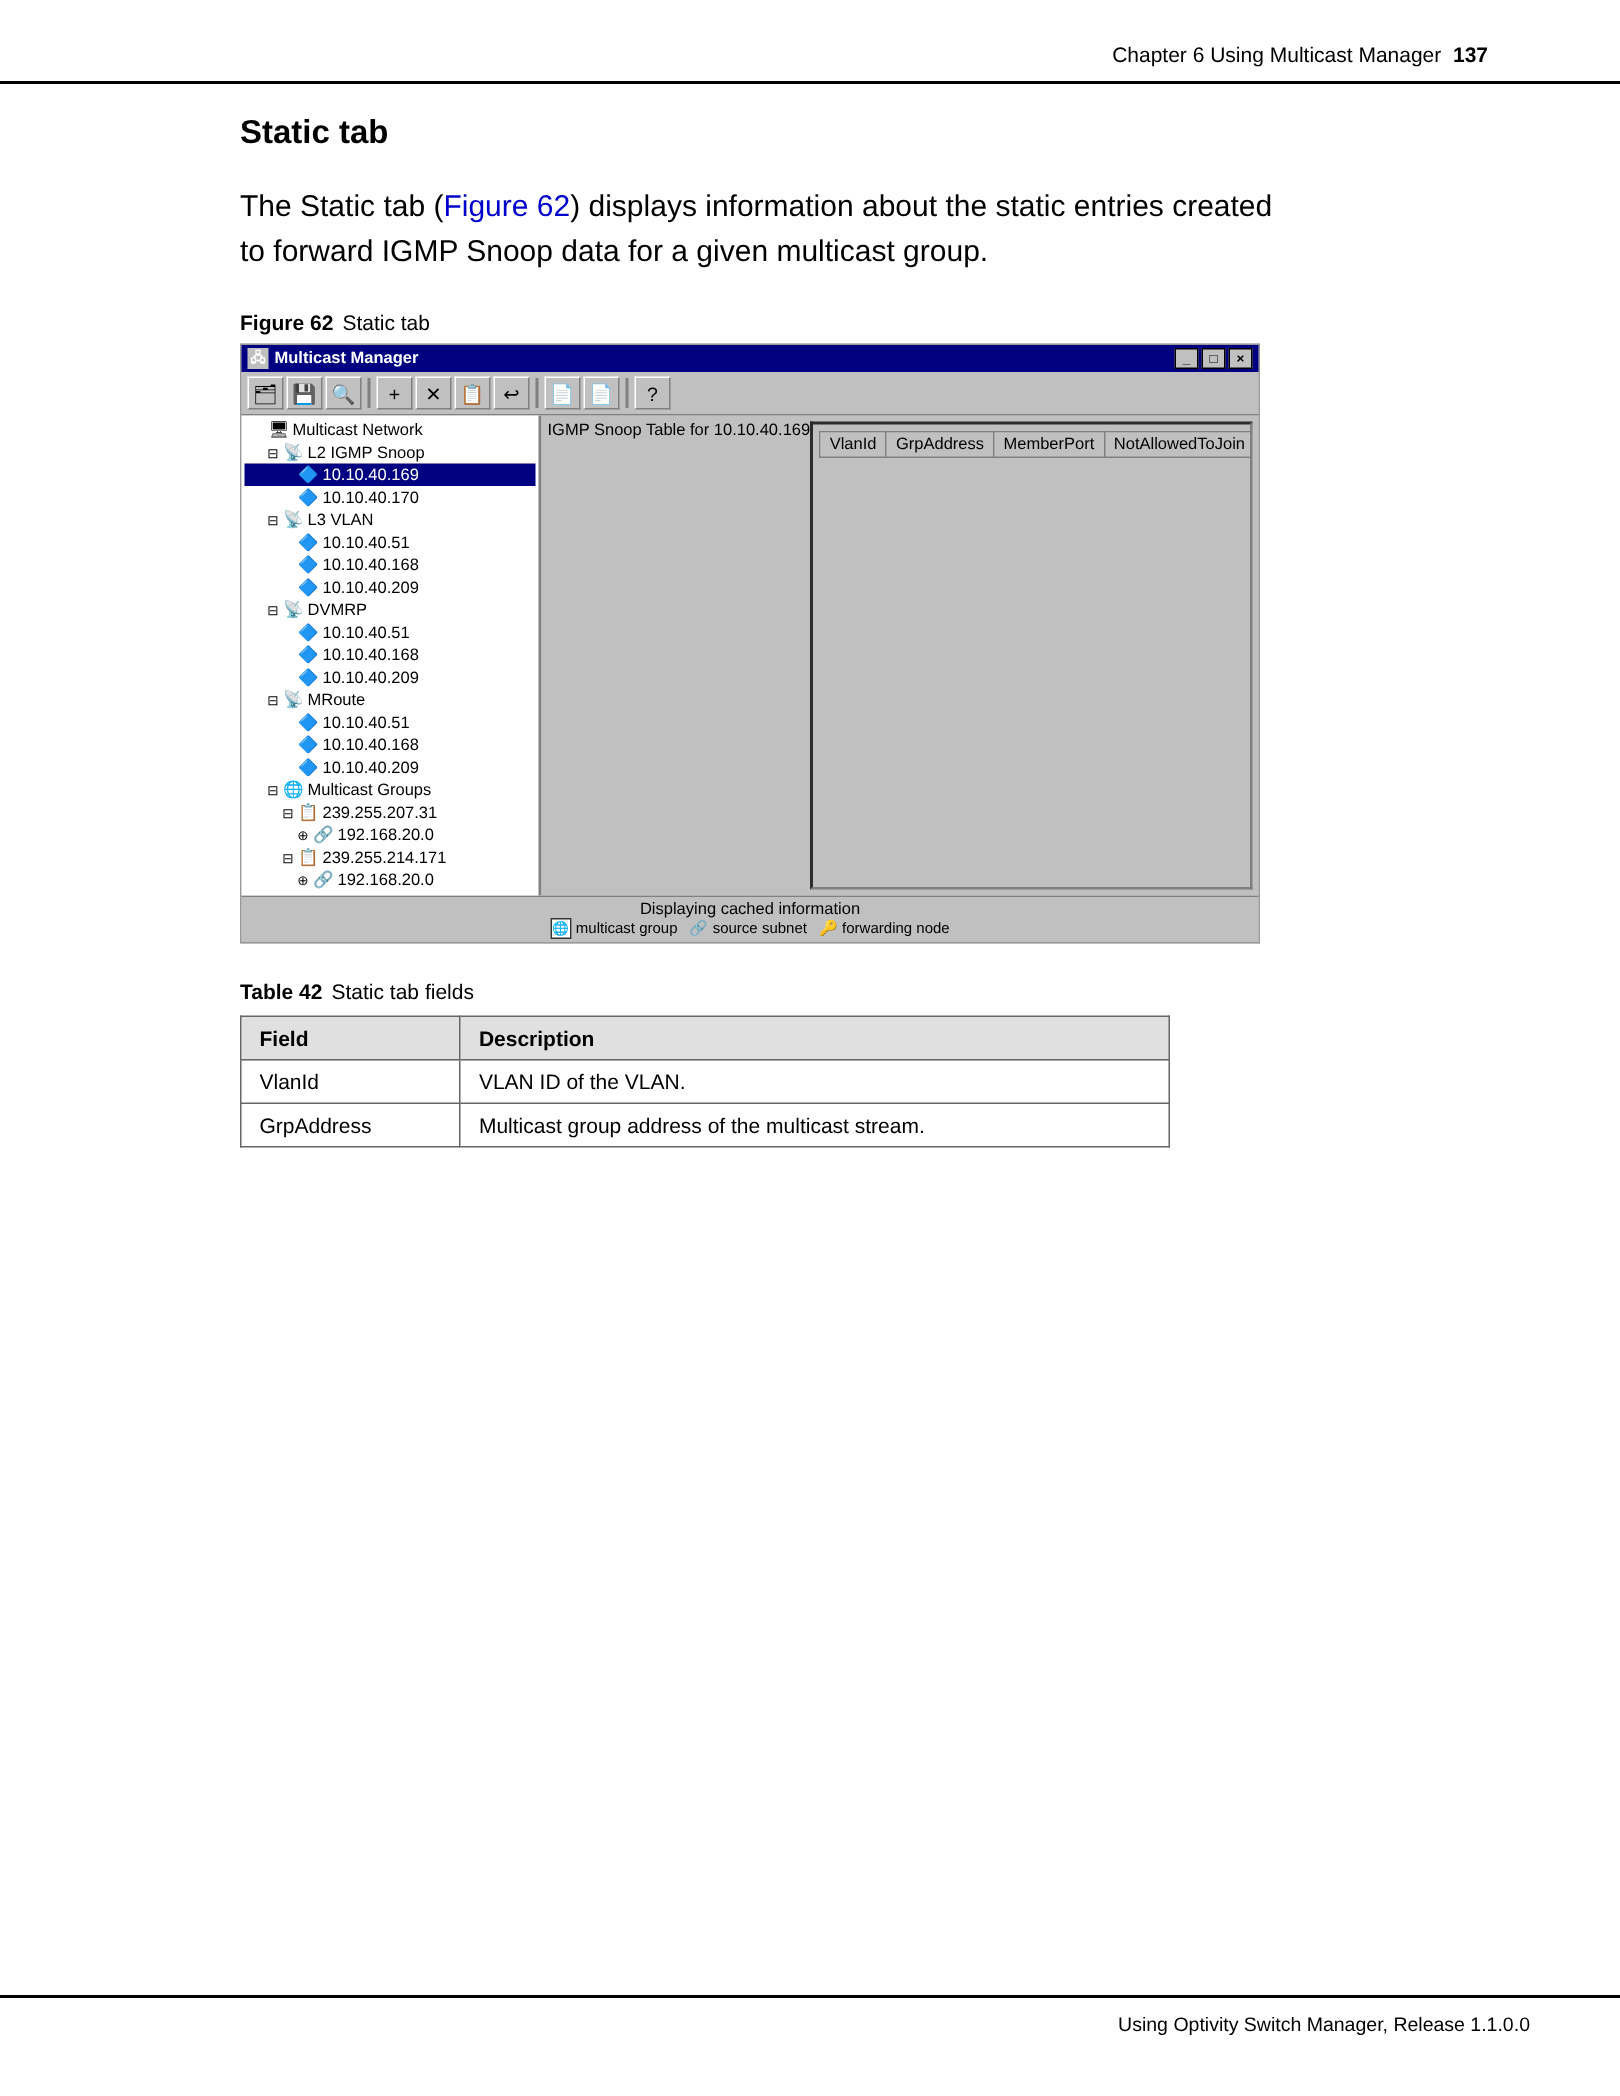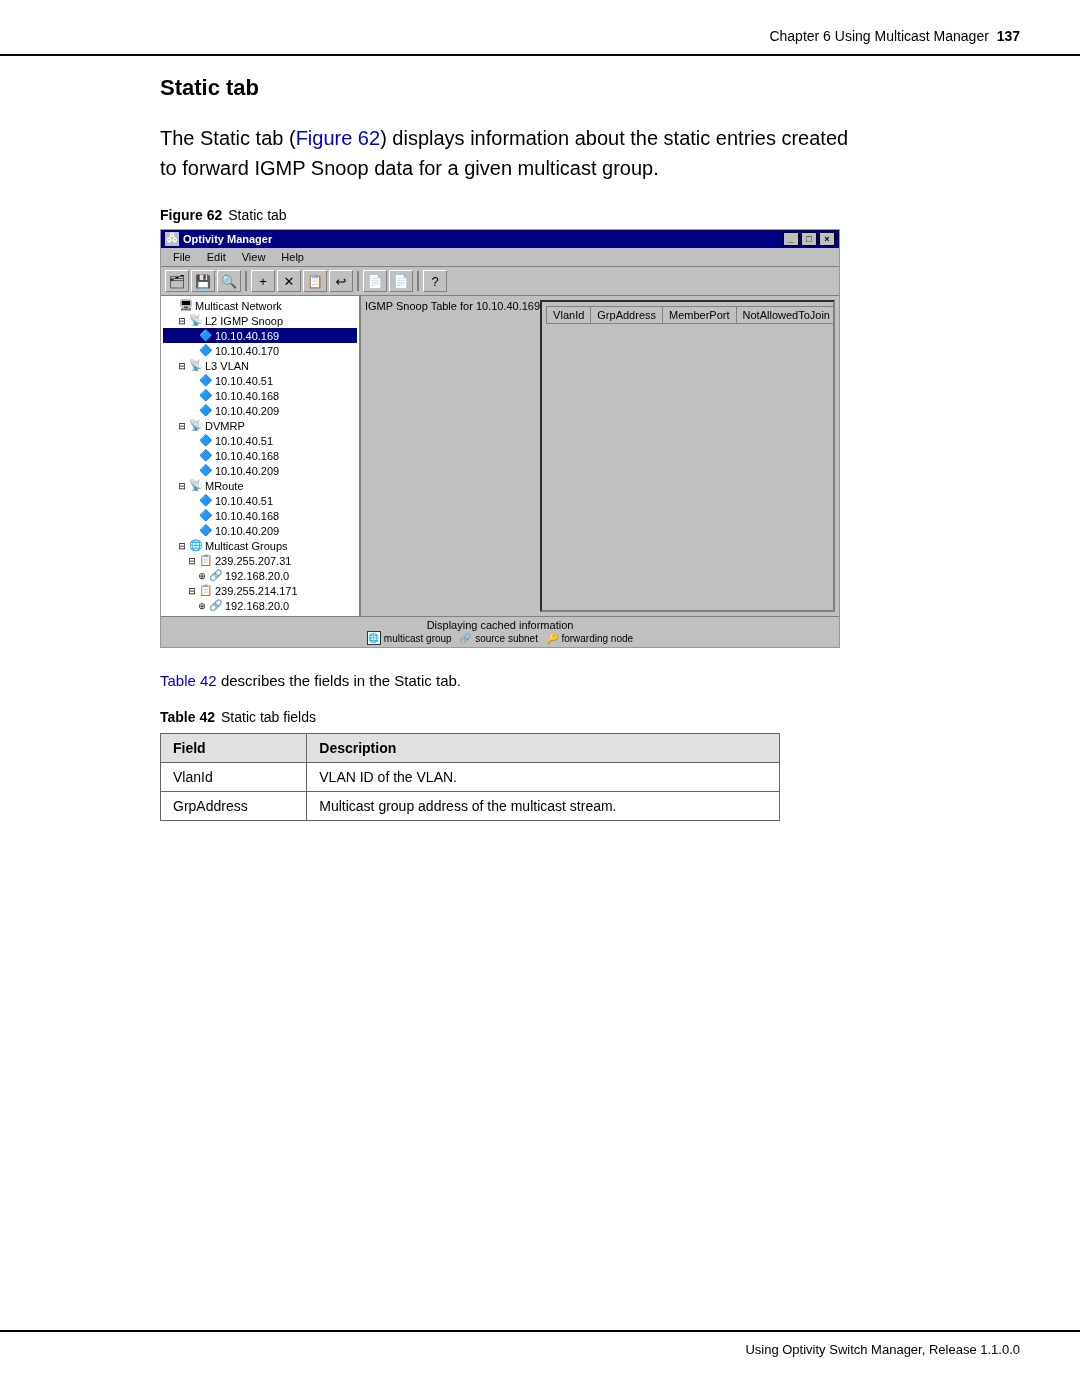--- a/index.html
+++ b/index.html
@@ -11,21 +11,21 @@
       width: 1080px;
       min-height: 1397px;
       position: relative;
     }
 
     
     .page-header {
       display: flex;
       justify-content: flex-end;
       align-items: center;
-      padding: 28px 60px 10px 60px;
+      padding: 28px 88px 10px 60px;
       border-bottom: 2px solid #000;
       margin-bottom: 0;
     }
     .header-text {
       font-size: 14px;
       font-family: Arial, Helvetica, sans-serif;
     }
     .header-bold {
       font-weight: bold;
     }
@@ -380,35 +380,29 @@
   <div class="figure-label">
     <span>Figure 62</span>
     <span class="figure-label-normal">Static tab</span>
   </div>
 
   <div class="screenshot-container">
 
     <div class="win-titlebar">
       <div class="win-titlebar-left">
         <div class="win-titlebar-icon">🖧</div>
-        <span>Optivity Manager</span>
+        <span>Multicast Manager</span>
       </div>
       <div class="win-titlebar-controls">
         <div class="win-ctrl-btn">_</div>
         <div class="win-ctrl-btn">□</div>
         <div class="win-ctrl-btn">×</div>
       </div>
     </div>
 
-    <div class="win-menubar">
-      <div class="win-menu-item">File</div>
-      <div class="win-menu-item">Edit</div>
-      <div class="win-menu-item">View</div>
-      <div class="win-menu-item">Help</div>
-    </div>
 
     <div class="win-toolbar">
       <div class="toolbar-btn">🗂</div>
       <div class="toolbar-btn">💾</div>
       <div class="toolbar-btn">🔍</div>
       <div class="toolbar-sep"></div>
       <div class="toolbar-btn">+</div>
       <div class="toolbar-btn">✕</div>
       <div class="toolbar-btn">📋</div>
       <div class="toolbar-btn">↩</div>
@@ -564,24 +558,20 @@
           <span>source subnet</span>
         </div>
         <div class="status-legend-item">
           <span class="legend-icon-forward">🔑</span>
           <span>forwarding node</span>
         </div>
       </div>
     </div>
   </div>
 
-  <p class="table-ref-text">
-    <a class="link-blue">Table 42</a>
-    <span> describes the fields in the Static tab.</span>
-  </p>
 
   <div class="table-label">
     <span>Table 42</span>
     <span class="table-label-normal">Static tab fields</span>
   </div>
 
   <table class="doc-table">
     <thead>
       <tr>
         <th>Field</th>

